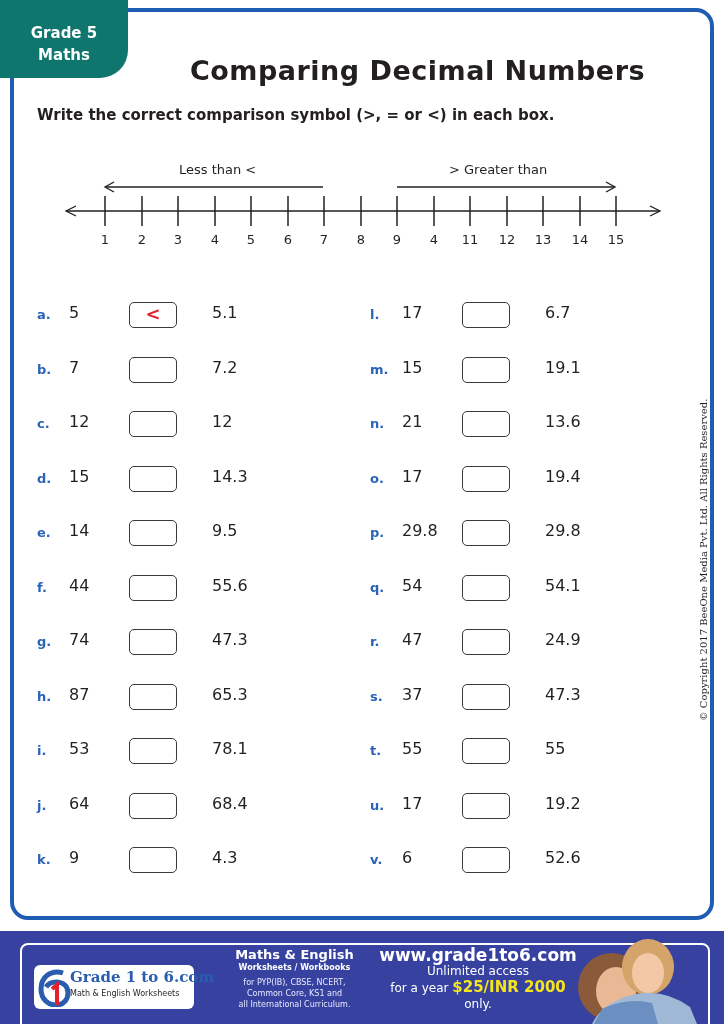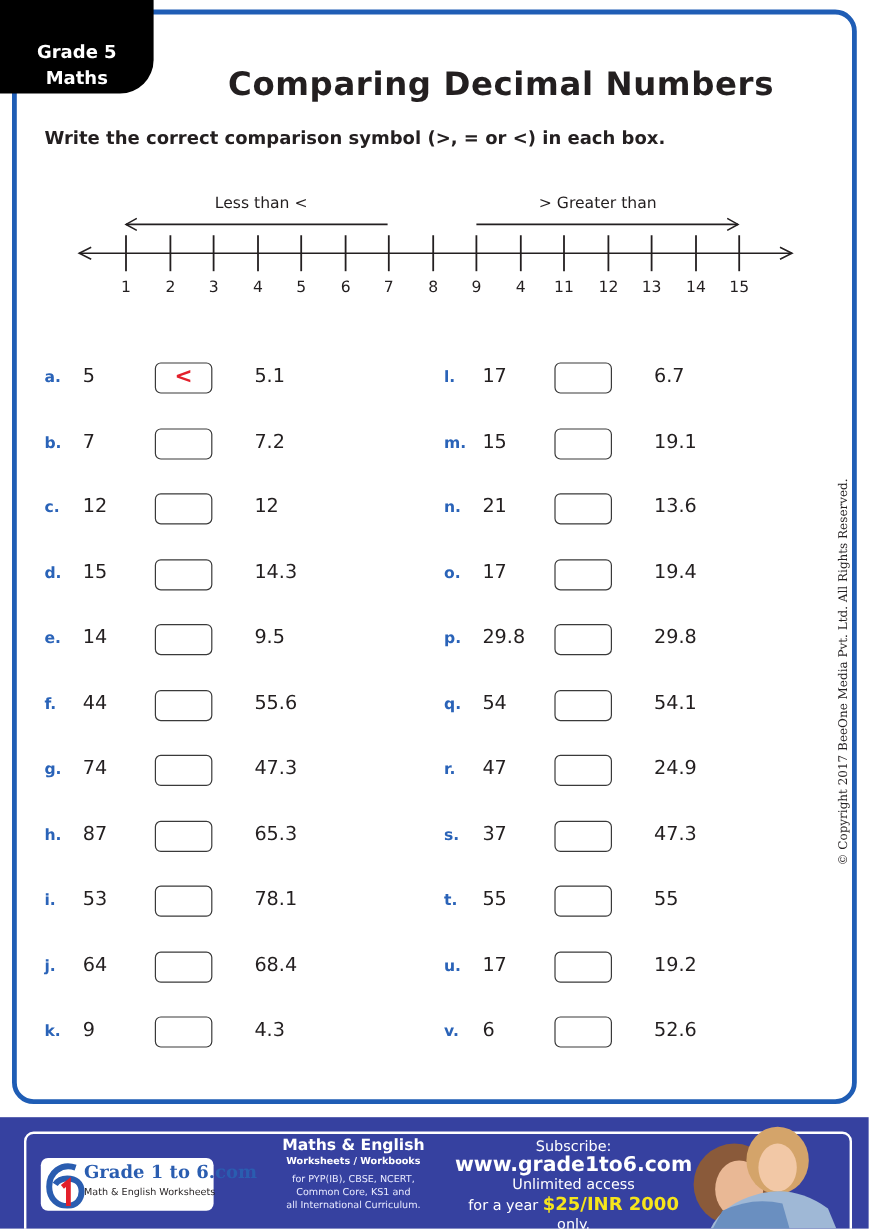--- a/index.html
+++ b/index.html
@@ -5,23 +5,23 @@
     * { box-sizing: border-box; margin: 0; padding: 0; }
     html, body { width: 724px; height: 1024px; background: #ffffff; overflow: hidden; }
     body { position: relative; font-family: "DejaVu Sans", sans-serif; color: #231f20; }
 
     .frame {
       position: absolute; left: 10px; top: 8px; width: 704px; height: 912px;
       border: 4px solid #1f5db5; border-radius: 18px; background: #fff;
     }
     .grade-badge {
       position: absolute; left: 0; top: 0; width: 128px; height: 78px;
-      background: #000000; border-bottom-right-radius: 28px;
+      background: #0f766e; border-bottom-right-radius: 28px;
       color: #fff; font-weight: bold; font-size: 15px; line-height: 22px;
-      text-align: center; padding-top: 32px; z-index: 2;
+      text-align: center; padding-top: 22px; z-index: 2;
     }
     .title {
       position: absolute; left: 190px; top: 55px; width: 460px;
       font-size: 27px; font-weight: bold; color: #231f20; letter-spacing: 0.5px;
       white-space: nowrap;
     }
     .instruction {
       position: absolute; left: 37px; top: 106px;
       font-size: 15px; font-weight: bold; color: #231f20; white-space: nowrap;
     }
@@ -59,21 +59,21 @@
 
     .footer {
       position: absolute; left: 0; top: 931px; width: 724px; height: 93px;
       background: #3641a0;
     }
     .footer-inner {
       position: absolute; left: 20px; top: 12px; width: 690px; height: 90px;
       border: 2px solid #ffffff; border-radius: 8px;
     }
     .logo-card {
-      position: absolute; left: 34px; top: 34px; width: 144px; height: 44px;
+      position: absolute; left: 34px; top: 34px; width: 160px; height: 44px;
       background: #fff; border-radius: 6px;
     }
     .logo-mark {
       position: absolute; left: 3px; top: 2px; width: 34px; height: 40px;
     }
     .logo-title {
       position: absolute; left: 36px; top: 3px; font-family: "DejaVu Serif", serif;
       font-size: 15px; font-weight: bold; color: #2a5db0; white-space: nowrap;
     }
     .logo-sub {
@@ -306,21 +306,20 @@
   <div class="footer-mid">
     <div class="fm-title">Maths &amp; English</div>
     <div class="fm-sub">Worksheets / Workbooks</div>
     <div class="fm-text">
       <div>for PYP(IB), CBSE, NCERT,</div>
       <div>Common Core, KS1 and</div>
       <div>all International Curriculum.</div>
     </div>
   </div>
   <div class="footer-right">
-    <div class="fr-line">Subscribe:</div>
     <div class="fr-bold">www.grade1to6.com</div>
     <div class="fr-line">Unlimited access</div>
     <div class="fr-line"><span>for a year </span><span class="fr-price">$25/INR 2000</span><span> only.</span></div>
   </div>
   <svg class="photo" viewBox="0 0 130 87">
     <ellipse cx="40" cy="50" rx="34" ry="34" fill="#8a5a3a"></ellipse>
     <ellipse cx="44" cy="54" rx="20" ry="24" fill="#e9b895"></ellipse>
     <ellipse cx="76" cy="30" rx="26" ry="28" fill="#d4a46a"></ellipse>
     <ellipse cx="76" cy="36" rx="16" ry="20" fill="#f2c8a6"></ellipse>
     <path d="M60 58 Q90 50 118 70 L125 87 L20 87 Q30 66 60 58 Z" fill="#9fb8d6"></path>

